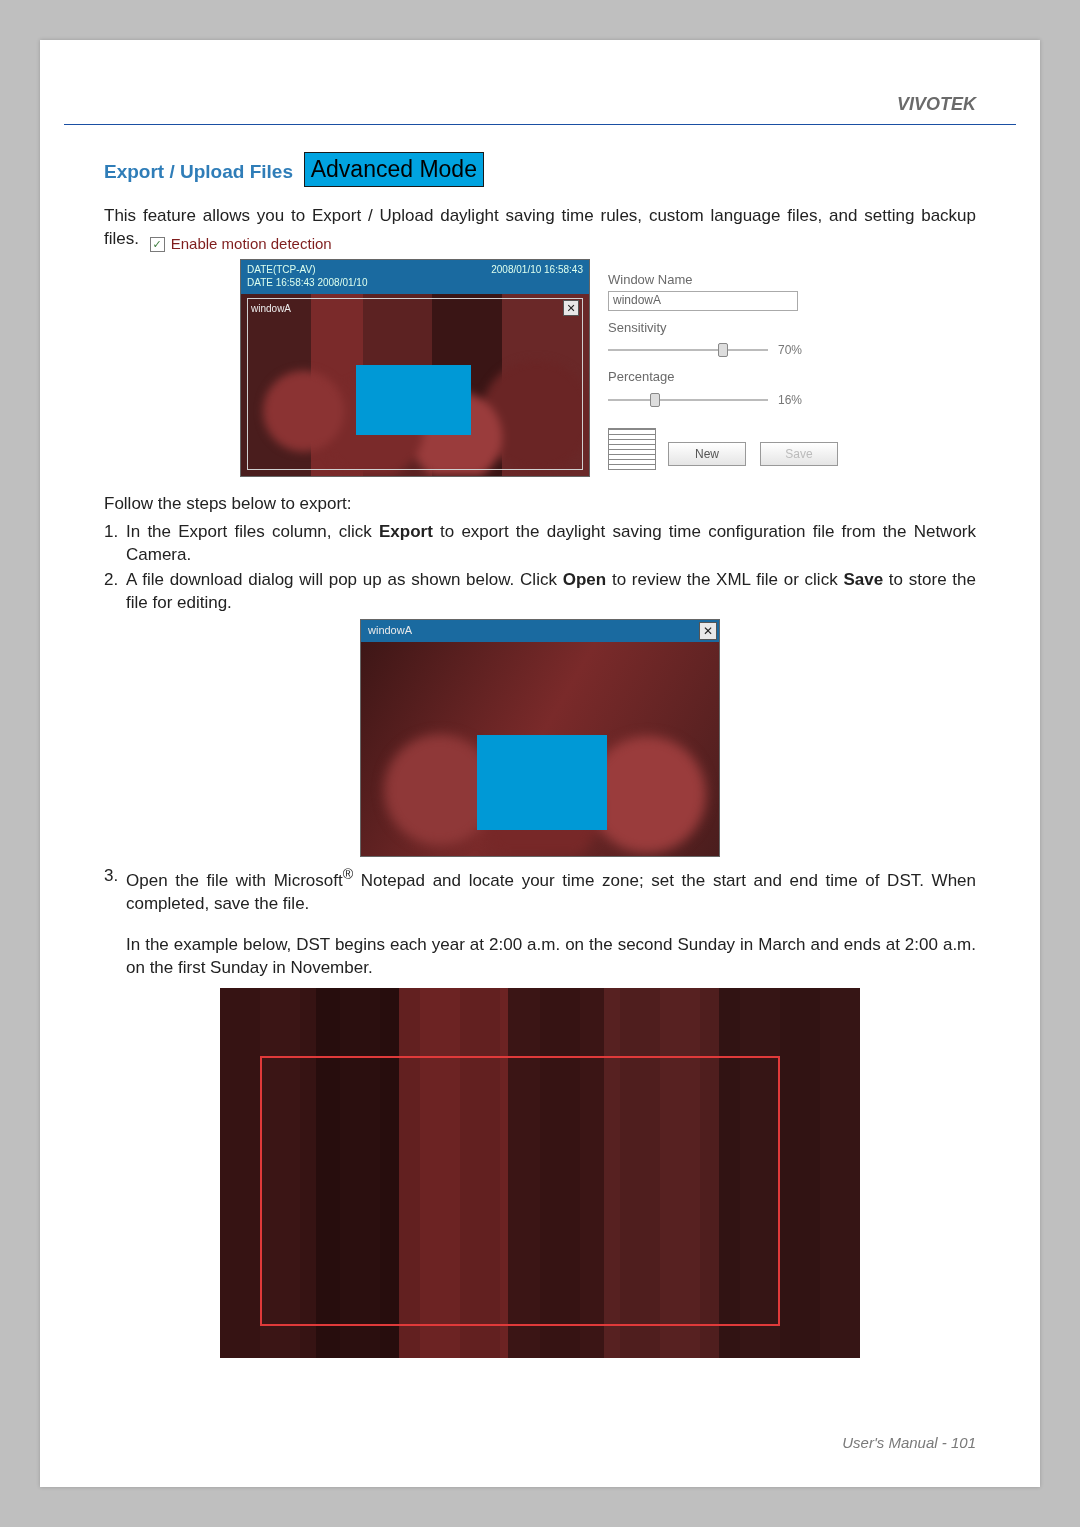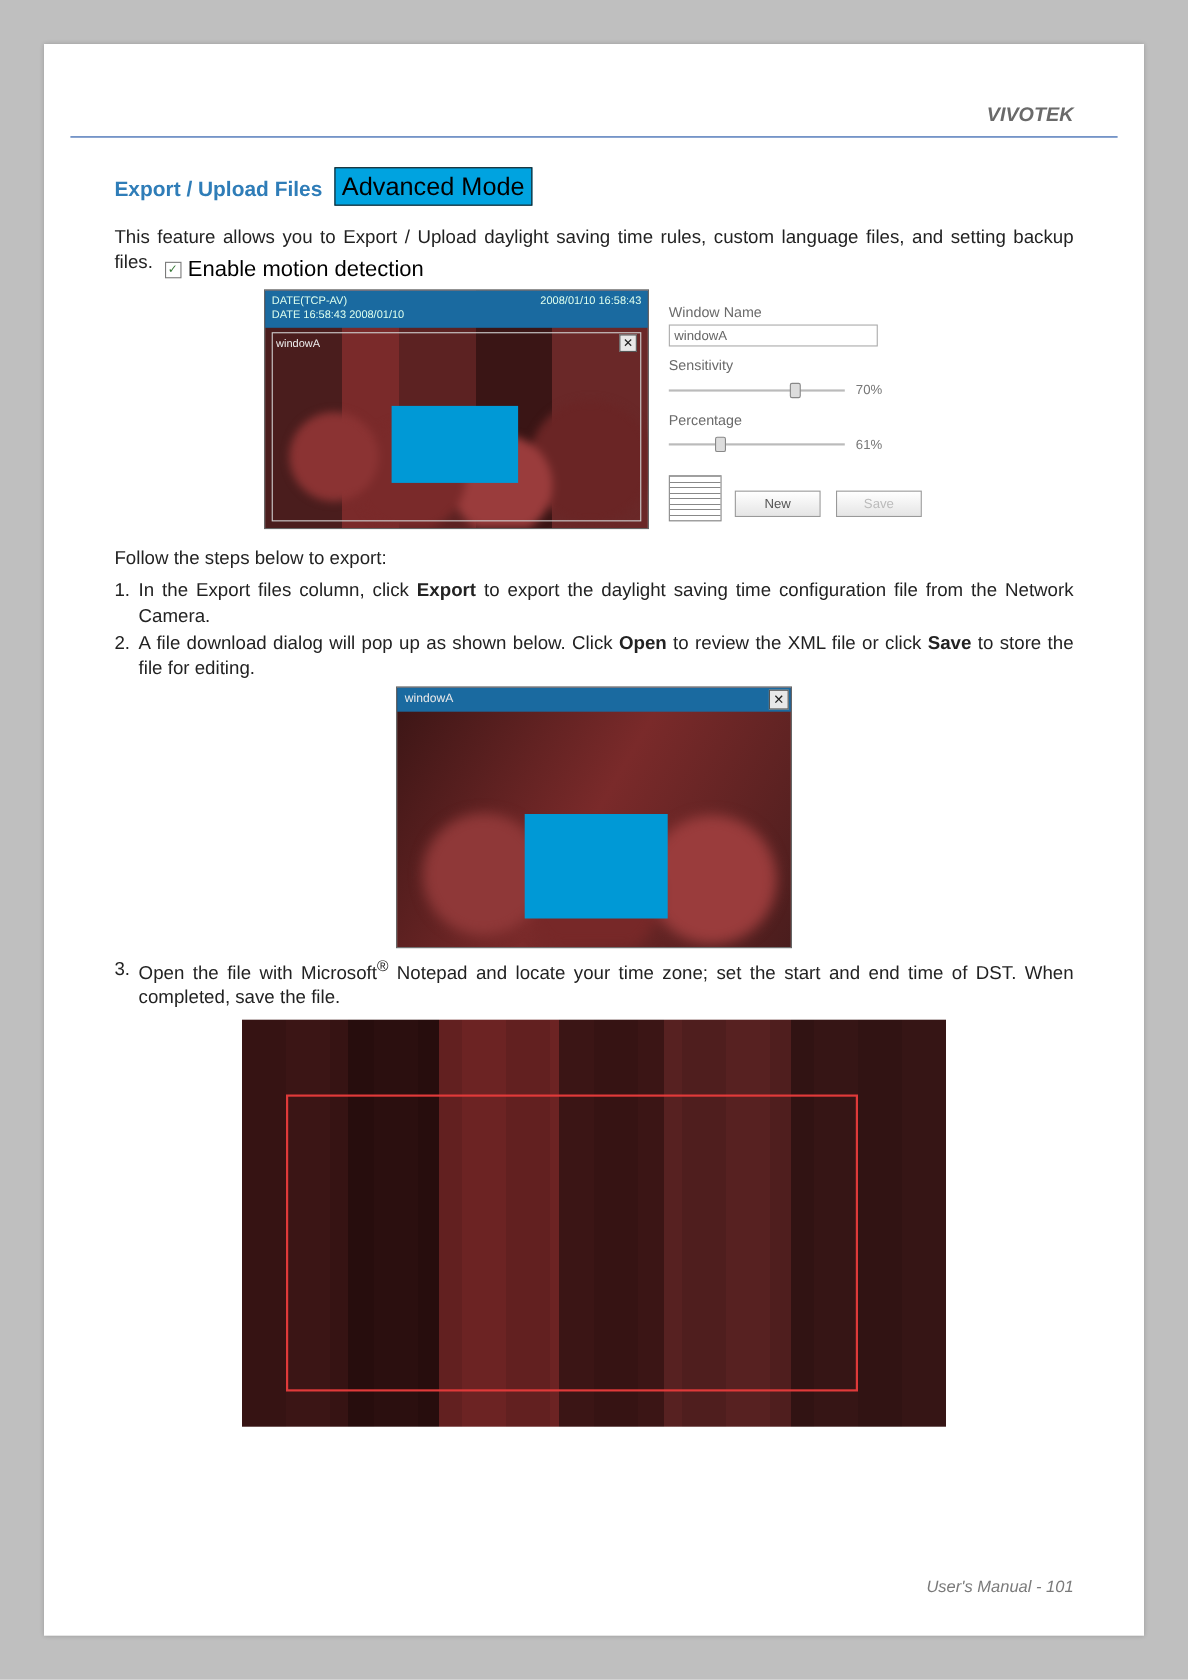--- a/index.html
+++ b/index.html
@@ -50,21 +50,21 @@
     padding: 1px 6px;
     font-size: 23px;
     vertical-align: 1px;
   }
   .para { margin-top: 18px; text-align: justify; }
   .inline-checkbox-line { display:inline-flex; align-items:center; gap:6px; margin-left:6px; vertical-align:-4px;}
   .inline-checkbox {
     width: 15px; height: 15px; border: 1px solid #7a7a7a; background:#fff;
     display:flex; align-items:center; justify-content:center; font-size:11px; color:#3a7a3a;
   }
-  .blur { color:#000000; filter: blur(0.3px); font-size:20px; }
+  .blur { color:#7f1d1d; filter: blur(0.3px); font-size:15px; }
   .fig { display:flex; justify-content:center; margin-top:4px; }
   .fig-inner { display:flex; gap:18px; align-items:center; }
 
   
   .preview {
     width: 350px; height: 218px; position: relative;
     background: linear-gradient(90deg,#4a1d1d 0 20%,#7a2a2a 20% 35%,#5c2222 35% 55%,#3a1515 55% 75%,#6a2828 75% 100%);
     overflow:hidden; border:1px solid #666;
   }
   .preview::before{
@@ -224,21 +224,21 @@
                 <div class="thumb t70"></div>
             </div>
             <span class="pct">70%</span>
           </div>
           <div class="ctrl-label" style="margin-top:10px;">Percentage</div>
           <div class="slider-row">
             <div class="slider">
               <div class="track"></div>
                 <div class="thumb t30"></div>
             </div>
-            <span class="pct">61%</span>
+            <span class="pct">16%</span>
           </div>
           <div class="bars"></div>
           <div class="btnrow">
             <div class="uibtn">
                 <span>New</span>
               </div>
             <div class="uibtn disabled">
                 <span>Save</span>
               </div>
           </div>
@@ -276,20 +276,21 @@
 
     <div class="steps" style="margin-top:8px;">
       <div class="step">
         <div class="stepnum">3.</div>
         <div class="stepbody">
           <span>Open the file with Microsoft</span><sup>®</sup><span> Notepad and locate your time zone; set the start and end time of DST. When completed, save the file.</span>
         </div>
       </div>
     </div>
 
+    <div class="subpara">In the example below, DST begins each year at 2:00 a.m. on the second Sunday in March and ends at 2:00 a.m. on the first Sunday in November.</div>
 
     <div class="fig3">
       <div class="redbox"></div>
     </div>
 
   </div>
 
   <div class="footer">User's Manual - 101</div>
 </div>
 

